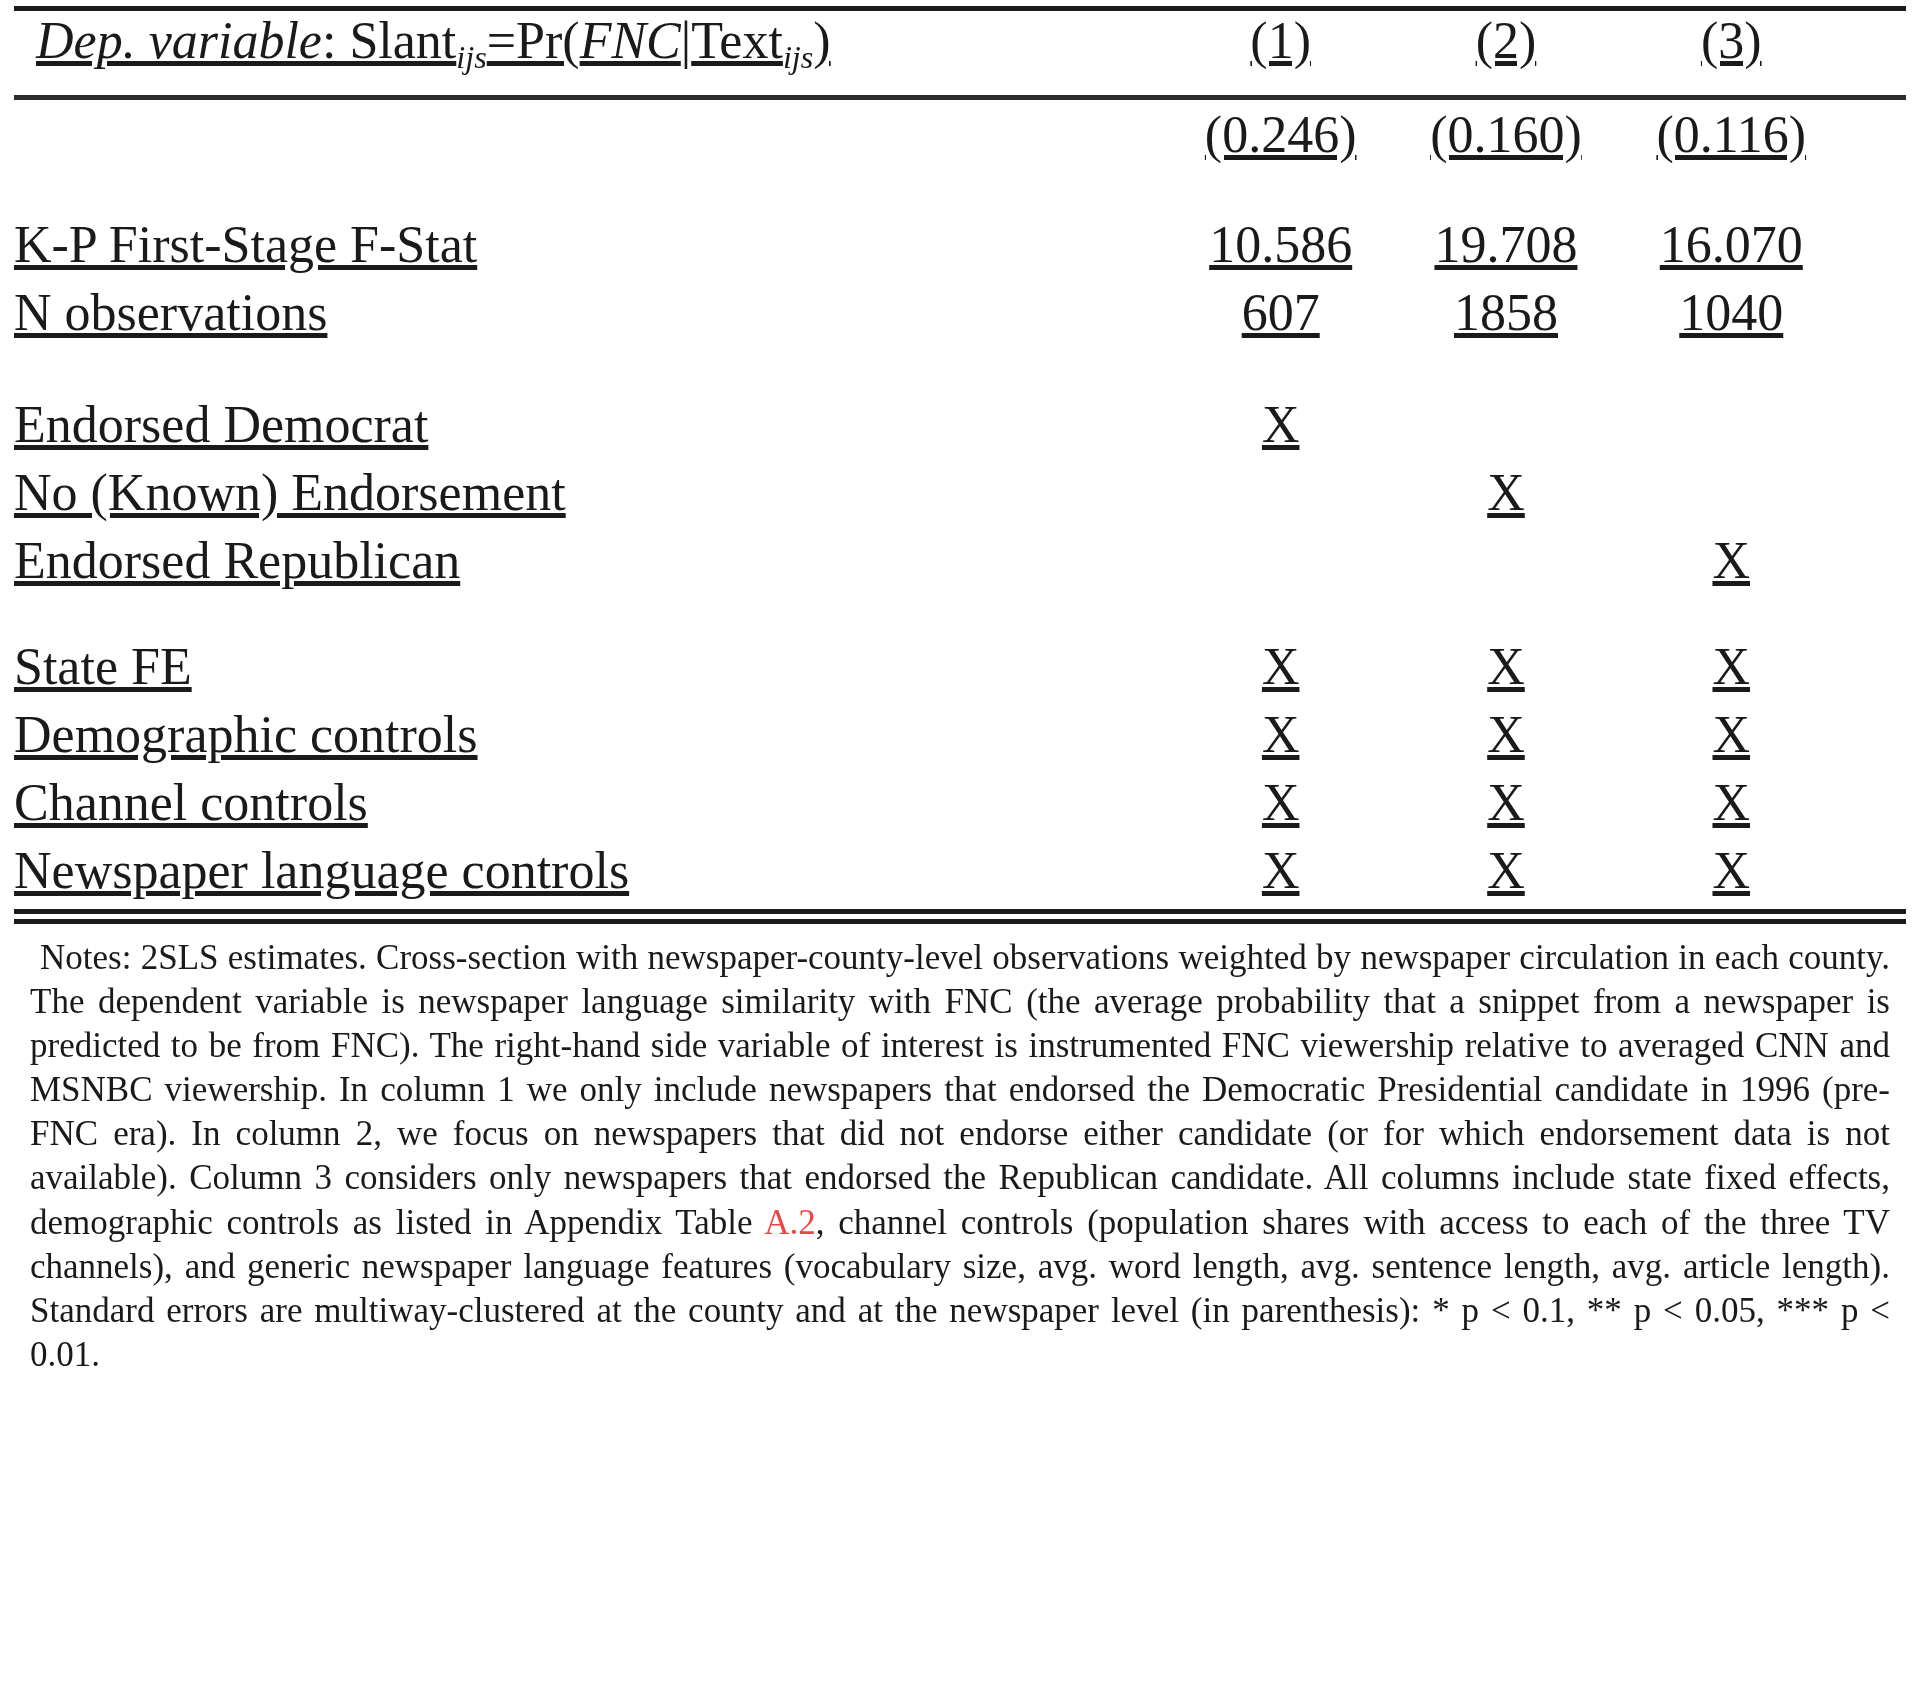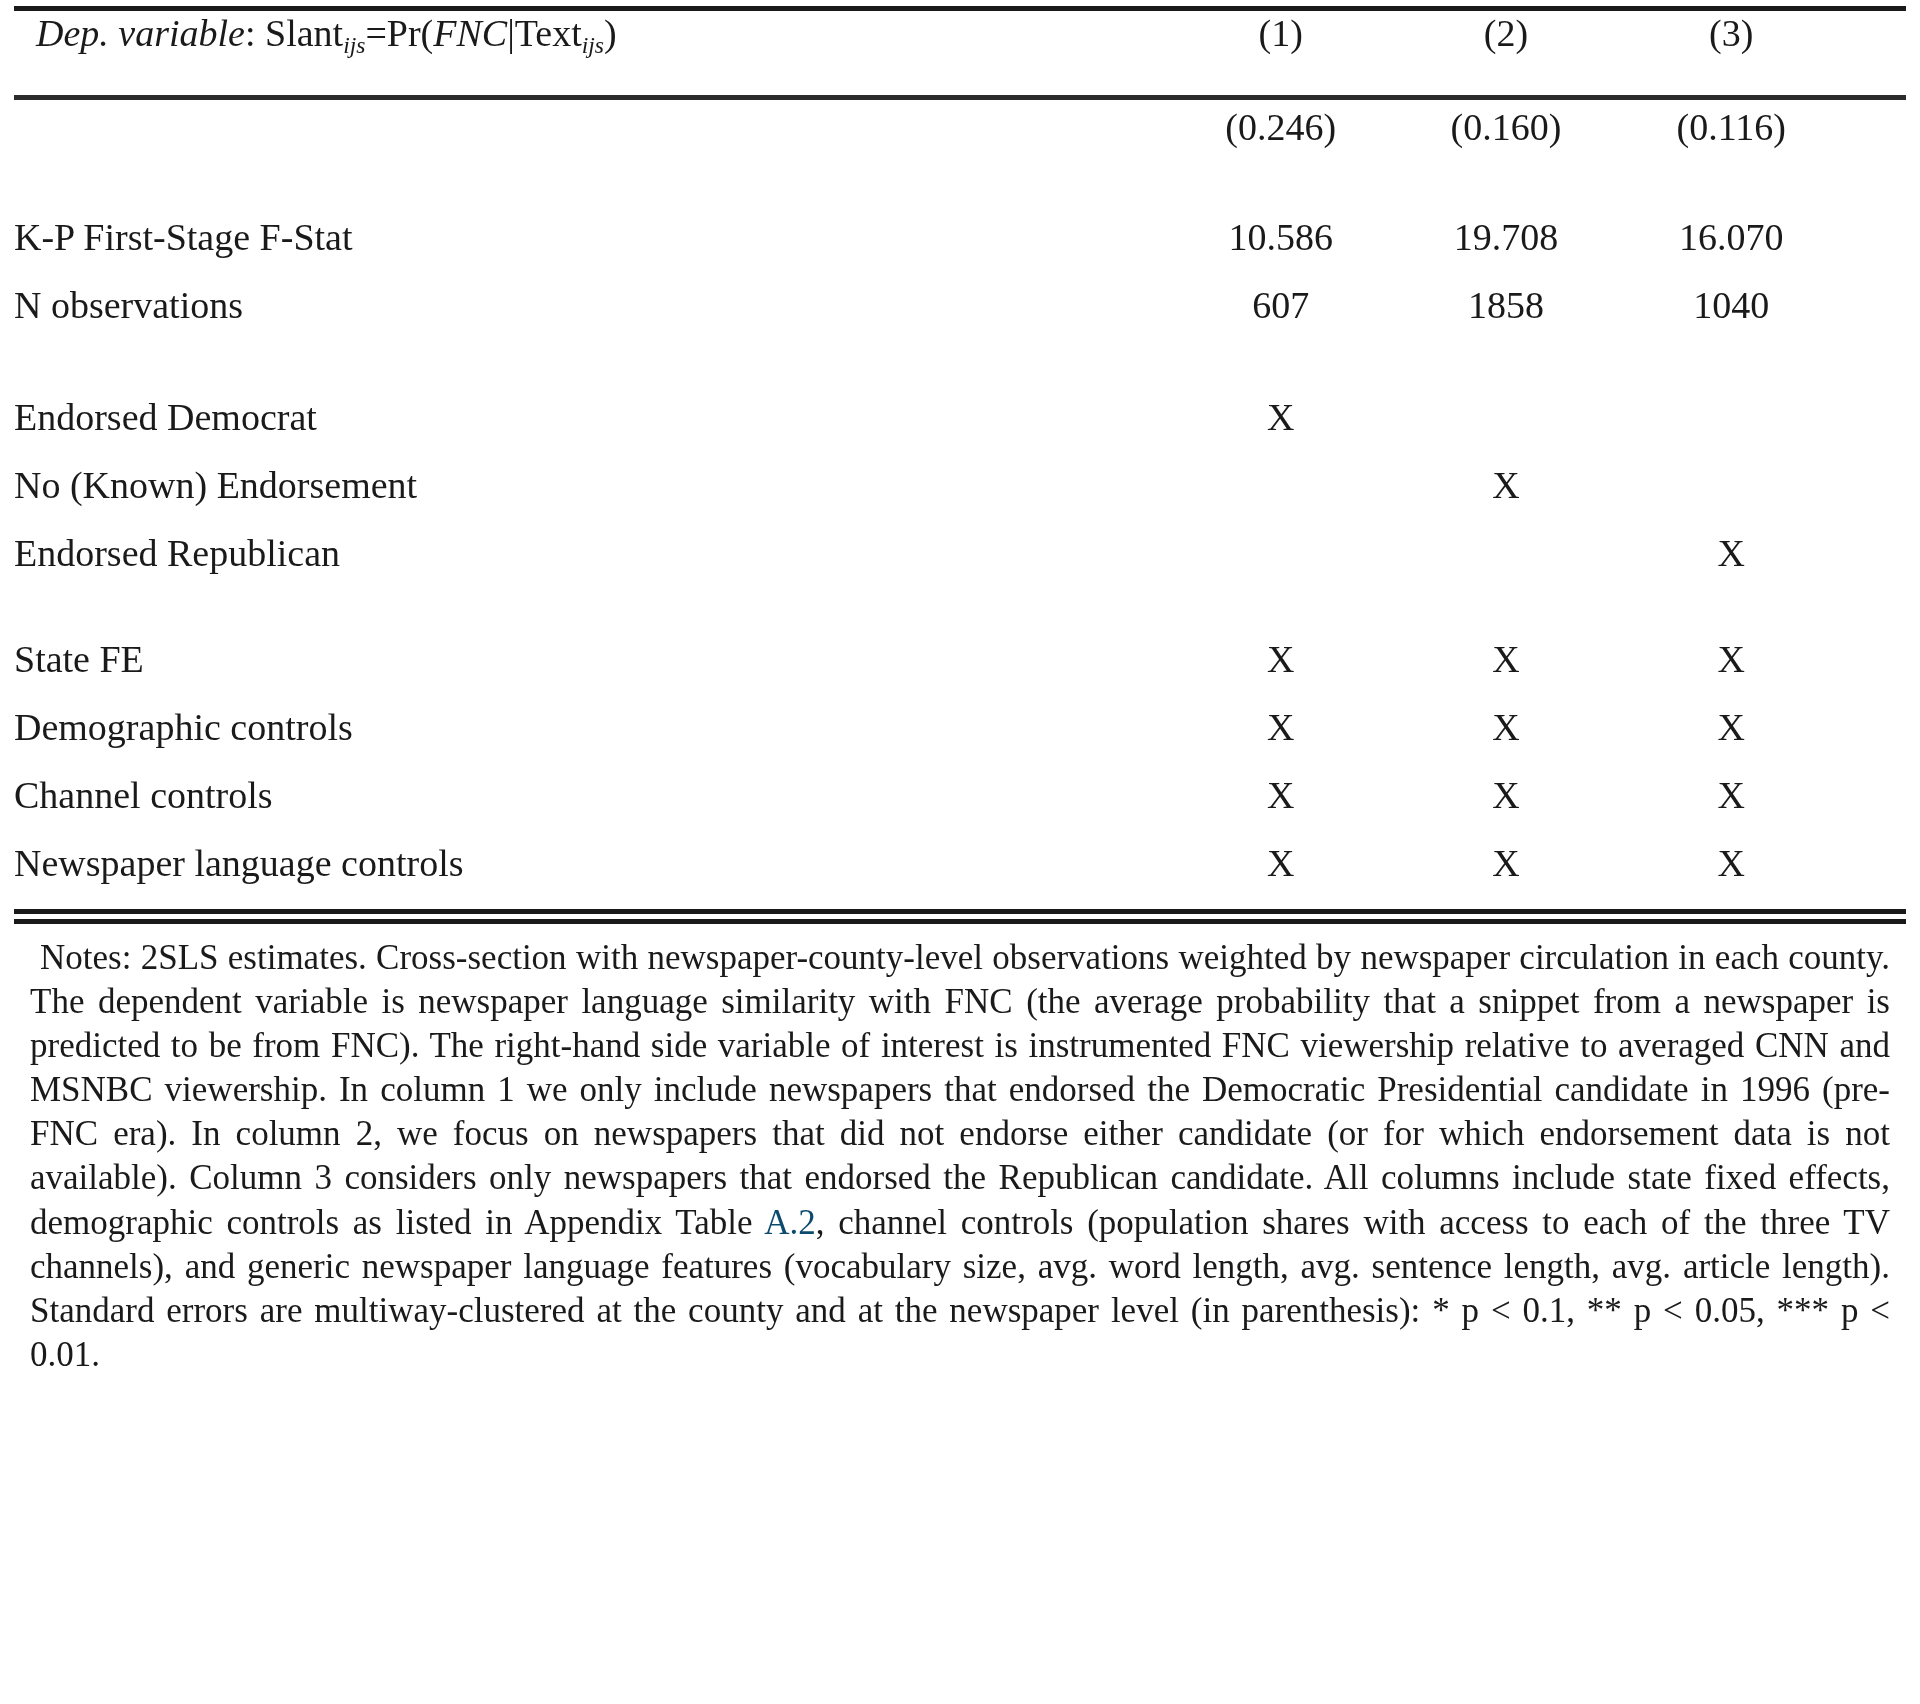--- a/index.html
+++ b/index.html
@@ -37,21 +37,22 @@
     height: 0;
     border-top: 5px solid #1a1a1a;
     margin: 0;
   }
   .rule-gap { height: 5px; }
 
   table.reg {
     width: 100%;
     border-collapse: collapse;
     table-layout: fixed;
-    font-size: 38px;
+    font-size: 52px;
+    text-decoration: underline;
   }
   table.reg col.c-label { width: 1004px; }
   table.reg col.c-num   { width: 196px; }
   table.reg col.c-pad   { width: 54px; }
 
   table.reg td, table.reg th {
     padding: 0;
     vertical-align: baseline;
     font-weight: normal;
   }
@@ -89,21 +90,21 @@
     font-size: 35px;
     line-height: 1.26;
     text-align: justify;
     text-justify: inter-word;
     padding: 12px 16px 0 16px;
     color: #1a1a1a;
     hyphens: manual;
   }
   .notes .first-indent { padding-left: 10px; margin-top: 8px; }
   a.xref {
-    color: #0c4a6e;
+    color: #ef4444;
     text-decoration: none;
   }
 </style>
 </head>
 <body>
 
 <div class="table-wrap">
 
   <div class="rule-top"></div>
 

